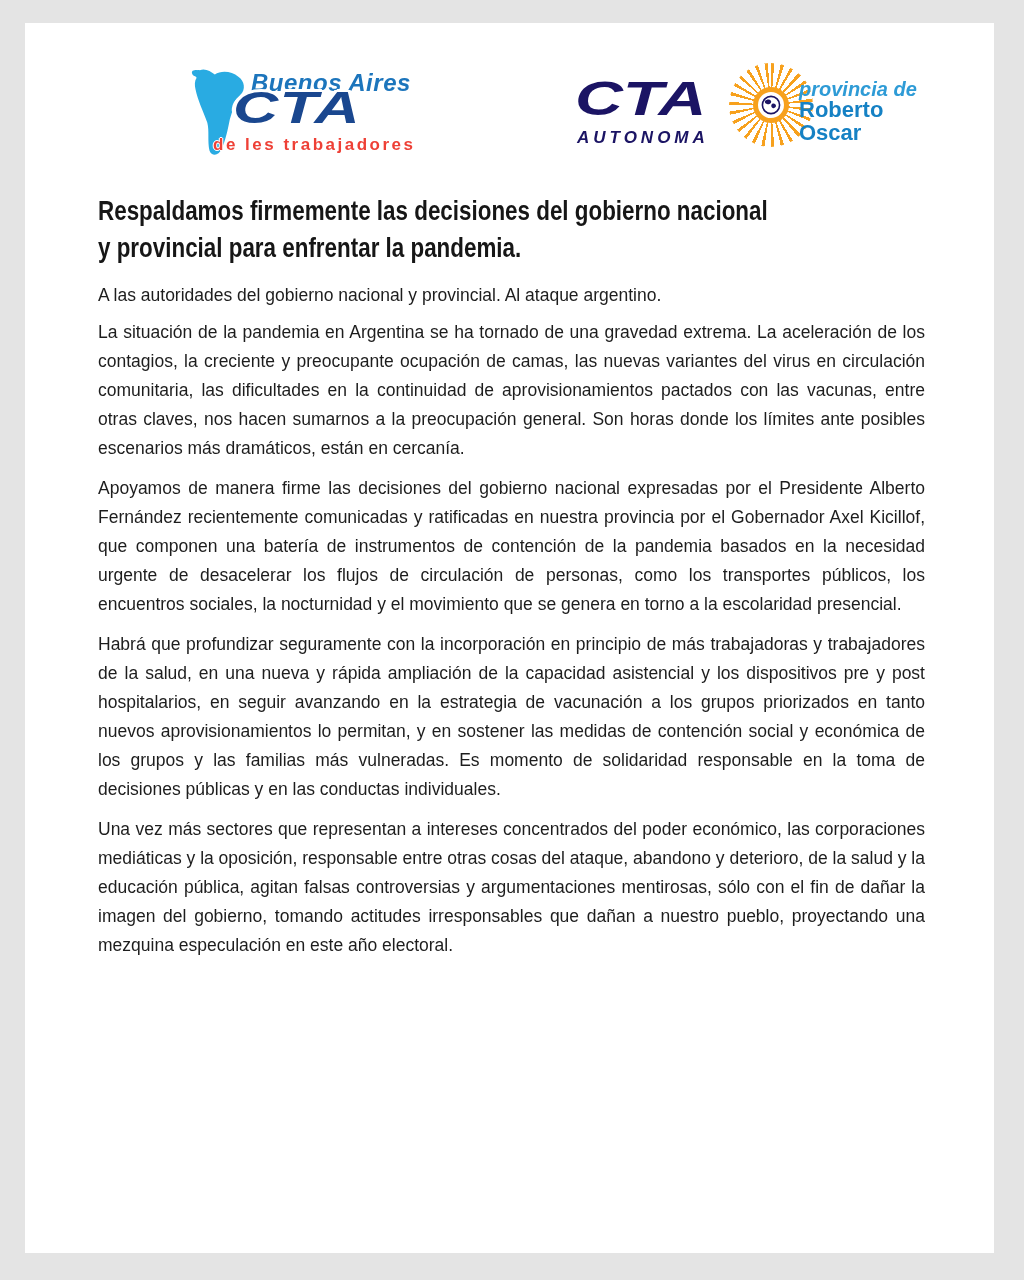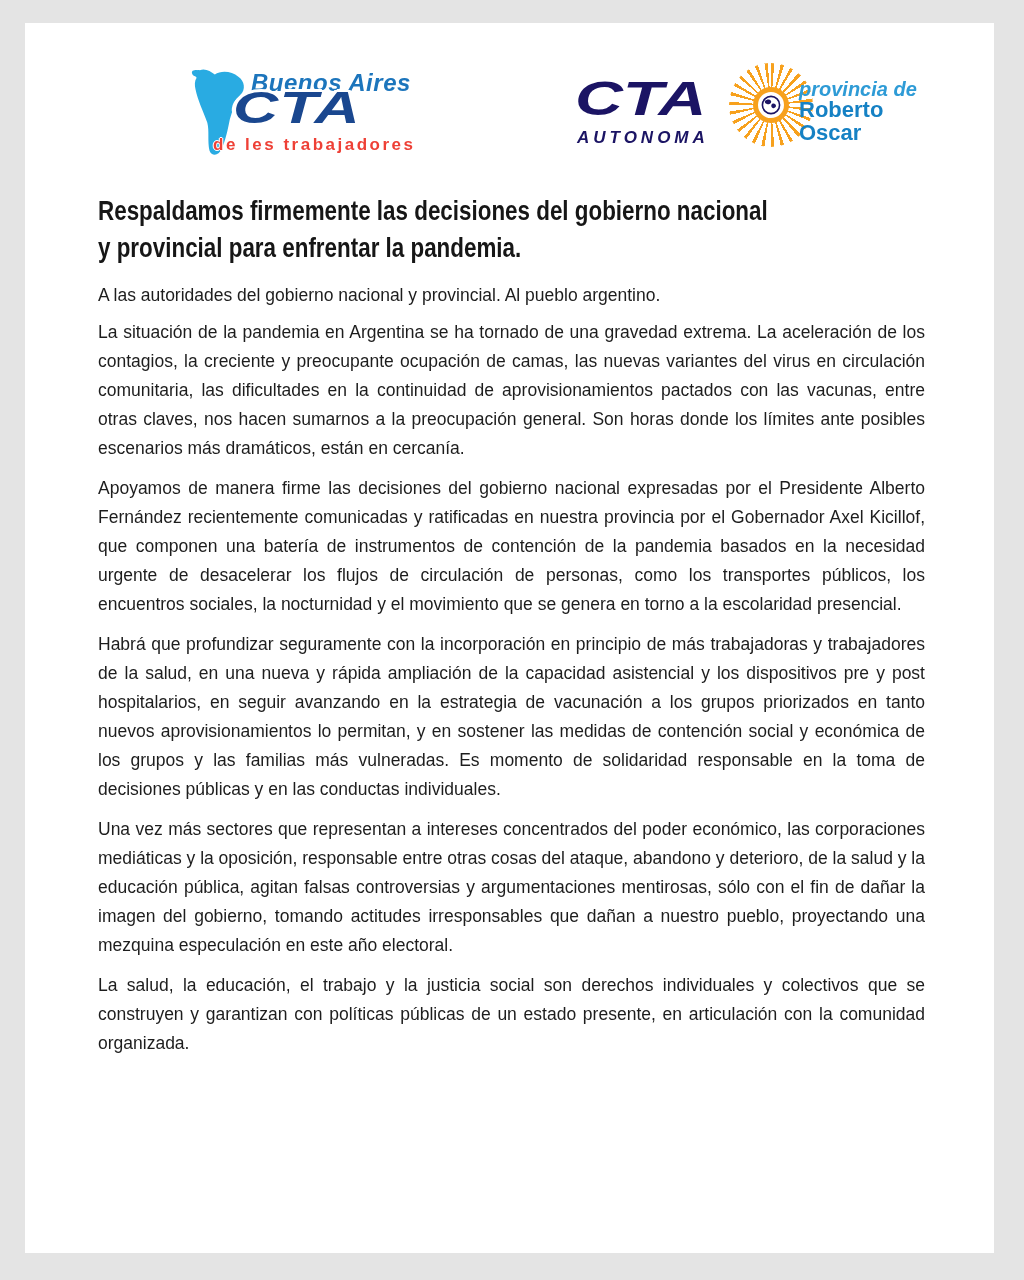--- a/index.html
+++ b/index.html
@@ -153,23 +153,22 @@
       <div class="name">Oscar</div>
     </div>
   </div>
 
   <div class="content">
     <h1 class="doc-title">
       <div>Respaldamos firmemente las decisiones del gobierno nacional</div>
       <div>y provincial para enfrentar la pandemia.</div>
     </h1>
 
-    <p class="salutation">A las autoridades del gobierno nacional y provincial. Al pueblo argentino.</p>
+    <p class="salutation">A las autoridades del gobierno nacional y provincial. Al ataque argentino.</p>
 
     <p class="body-para">La situación de la pandemia en Argentina se ha tornado de una gravedad extrema. La aceleración de los contagios, la creciente y preocupante ocupación de camas, las nuevas variantes del virus en circulación comunitaria, las dificultades en la continuidad de aprovisionamientos pactados con las vacunas, entre otras claves, nos hacen sumarnos a la preocupación general. Son horas donde los límites ante posibles escenarios más dramáticos, están en cercanía.</p>
     <p class="body-para">Apoyamos de manera firme las decisiones del gobierno nacional expresadas por el Presidente Alberto Fernández recientemente comunicadas y ratificadas en nuestra provincia por el Gobernador Axel Kicillof, que componen una batería de instrumentos de contención de la pandemia basados en la necesidad urgente de desacelerar los flujos de circulación de personas, como los transportes públicos, los encuentros sociales, la nocturnidad y el movimiento que se genera en torno a la escolaridad presencial.</p>
     <p class="body-para">Habrá que profundizar seguramente con la incorporación en principio de más trabajadoras y trabajadores de la salud, en una nueva y rápida ampliación de la capacidad asistencial y los dispositivos pre y post hospitalarios, en seguir avanzando en la estrategia de vacunación a los grupos priorizados en tanto nuevos aprovisionamientos lo permitan, y en sostener las medidas de contención social y económica de los grupos y las familias más vulneradas. Es momento de solidaridad responsable en la toma de decisiones públicas y en las conductas individuales.</p>
     <p class="body-para">Una vez más sectores que representan a intereses concentrados del poder económico, las corporaciones mediáticas y la oposición, responsable entre otras cosas del ataque, abandono y deterioro, de la salud y la educación pública, agitan falsas controversias y argumentaciones mentirosas, sólo con el fin de dañar la imagen del gobierno, tomando actitudes irresponsables que dañan a nuestro pueblo, proyectando una mezquina especulación en este año electoral.</p>
-    <p class="body-para">La salud, la educación, el trabajo y la justicia social son derechos individuales y colectivos que se construyen y garantizan con políticas públicas de un estado presente, en articulación con la comunidad organizada.</p>
 
   </div>
 
 </div>
 
 </body></html>

